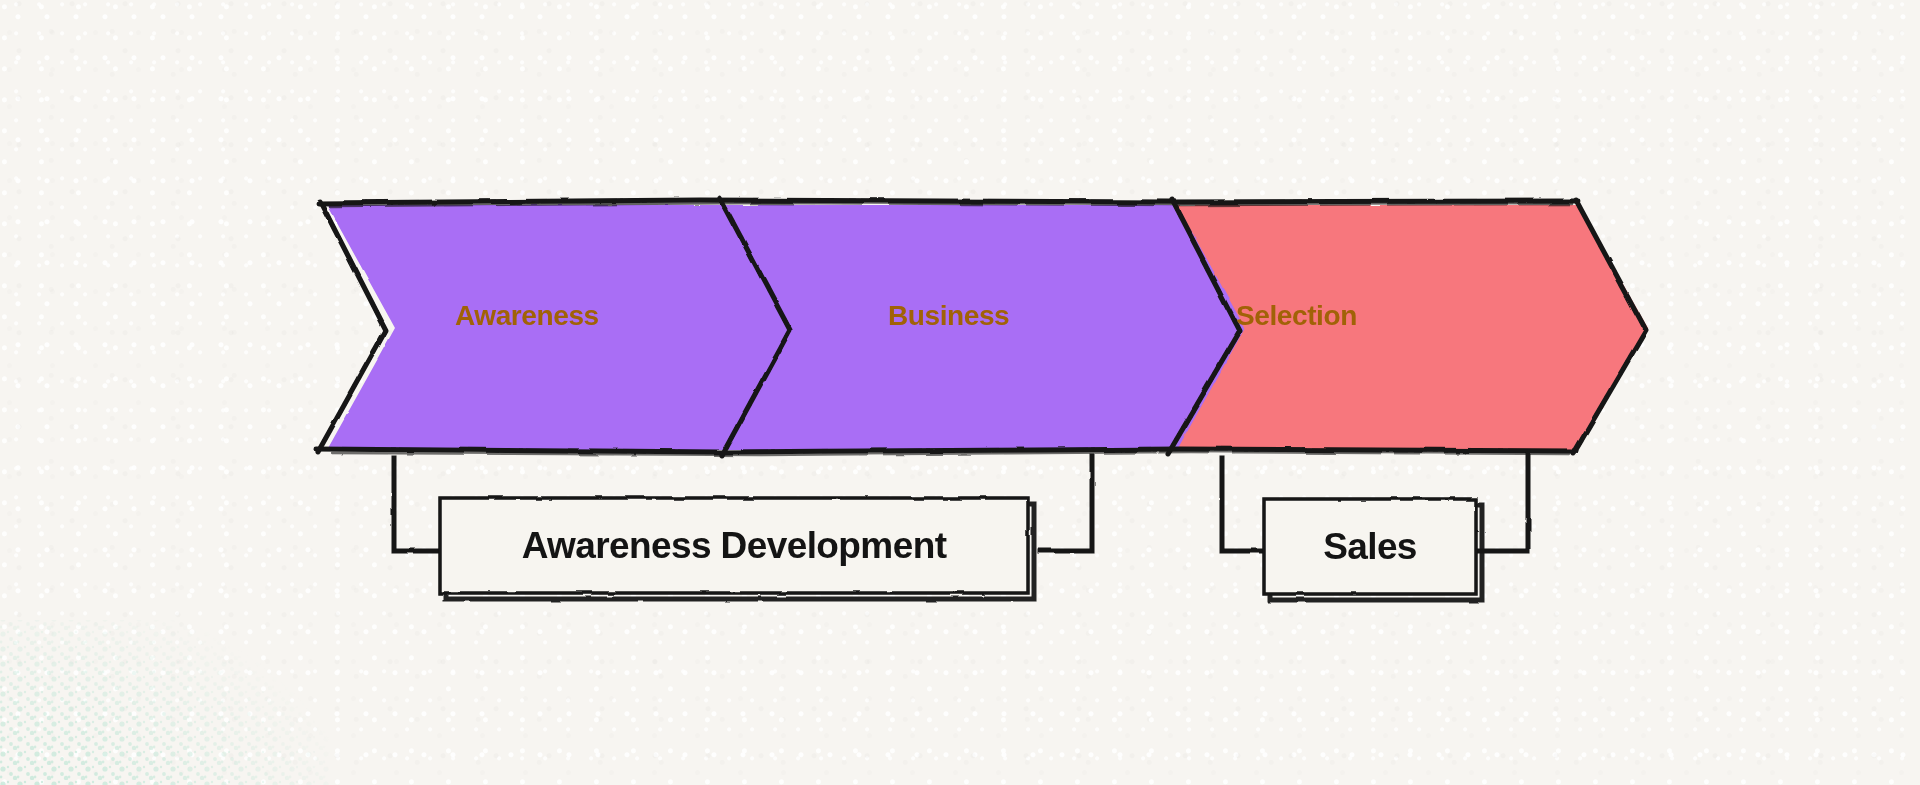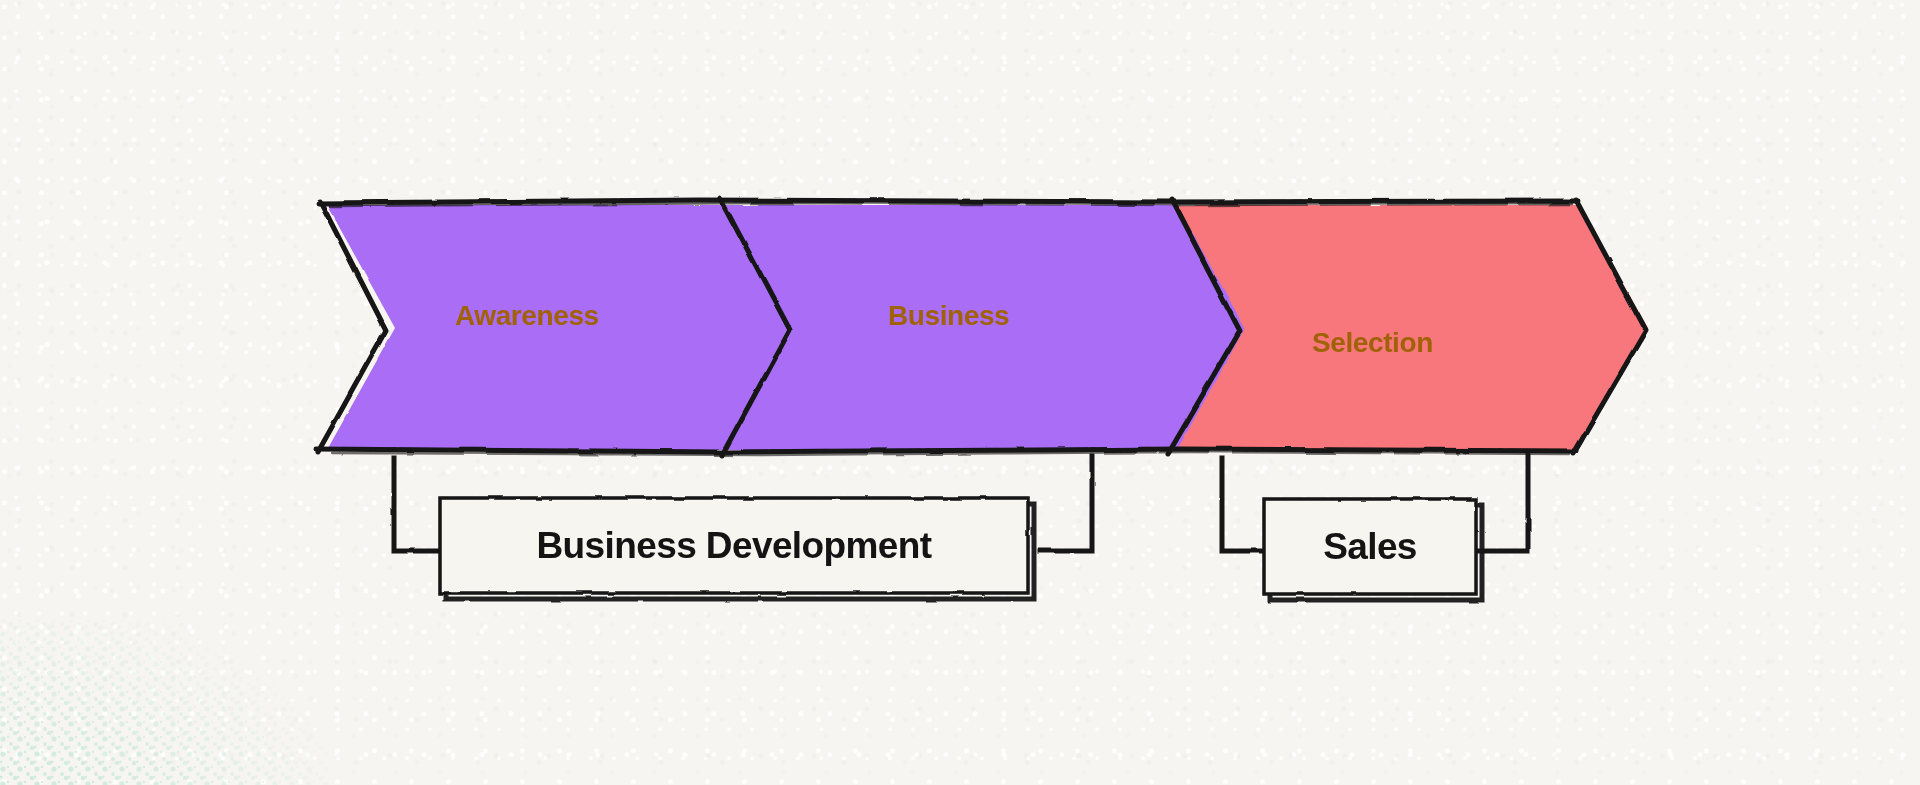--- a/index.html
+++ b/index.html
@@ -147,21 +147,21 @@
       <path d="M 720,198 L 790,330 L 722,455" stroke-width="5"></path>
 
       <path d="M 1172,200 L 1240,331 L 1168,454" stroke-width="5"></path>
 
       <path d="M 1576,200 L 1646,330 L 1574,453" stroke-width="5"></path>
     </g>
   </svg>
 
   <div class="stage-label" style="left:455px; top:300px;">Awareness</div>
   <div class="stage-label" style="left:888px; top:300px;">Business</div>
-  <div class="stage-label" style="left:1312px; top:300px;margin-top:27px;">Selection</div>
+  <div class="stage-label" style="left:1236px; top:300px;">Selection</div>
 
   <svg class="layer" viewBox="0 0 1920 785">
     <g fill="none" stroke="#141414" stroke-width="5" stroke-linecap="square" stroke-linejoin="miter" filter="url(#roughen)">
 
       <path d="M 394,458 L 394,551 L 444,551"></path>
 
       <path d="M 1092,456 L 1092,551 L 1040,551"></path>
 
       <path d="M 1222,458 L 1222,551 L 1262,551"></path>
 
@@ -172,17 +172,17 @@
       <rect x="446" y="504" width="588" height="95" fill="none" stroke="#141414" stroke-width="5" opacity="0.95"></rect>
       <rect x="440" y="498" width="588" height="95" fill="#f7f5f0" stroke="#141414" stroke-width="3.5"></rect>
     </g>
 
     <g filter="url(#roughen)">
       <rect x="1270" y="505" width="212" height="95" fill="none" stroke="#141414" stroke-width="5" opacity="0.95"></rect>
       <rect x="1264" y="499" width="212" height="95" fill="#f7f5f0" stroke="#141414" stroke-width="3.5"></rect>
     </g>
   </svg>
 
-  <div class="box-label" style="left:440px; top:498px; width:588px; height:95px;">Business Development</div>
+  <div class="box-label" style="left:440px; top:498px; width:588px; height:95px;">Awareness Development</div>
 
   <div class="box-label" style="left:1264px; top:499px; width:212px; height:95px;">Sales</div>
 
 </div>
 
 </body></html>

